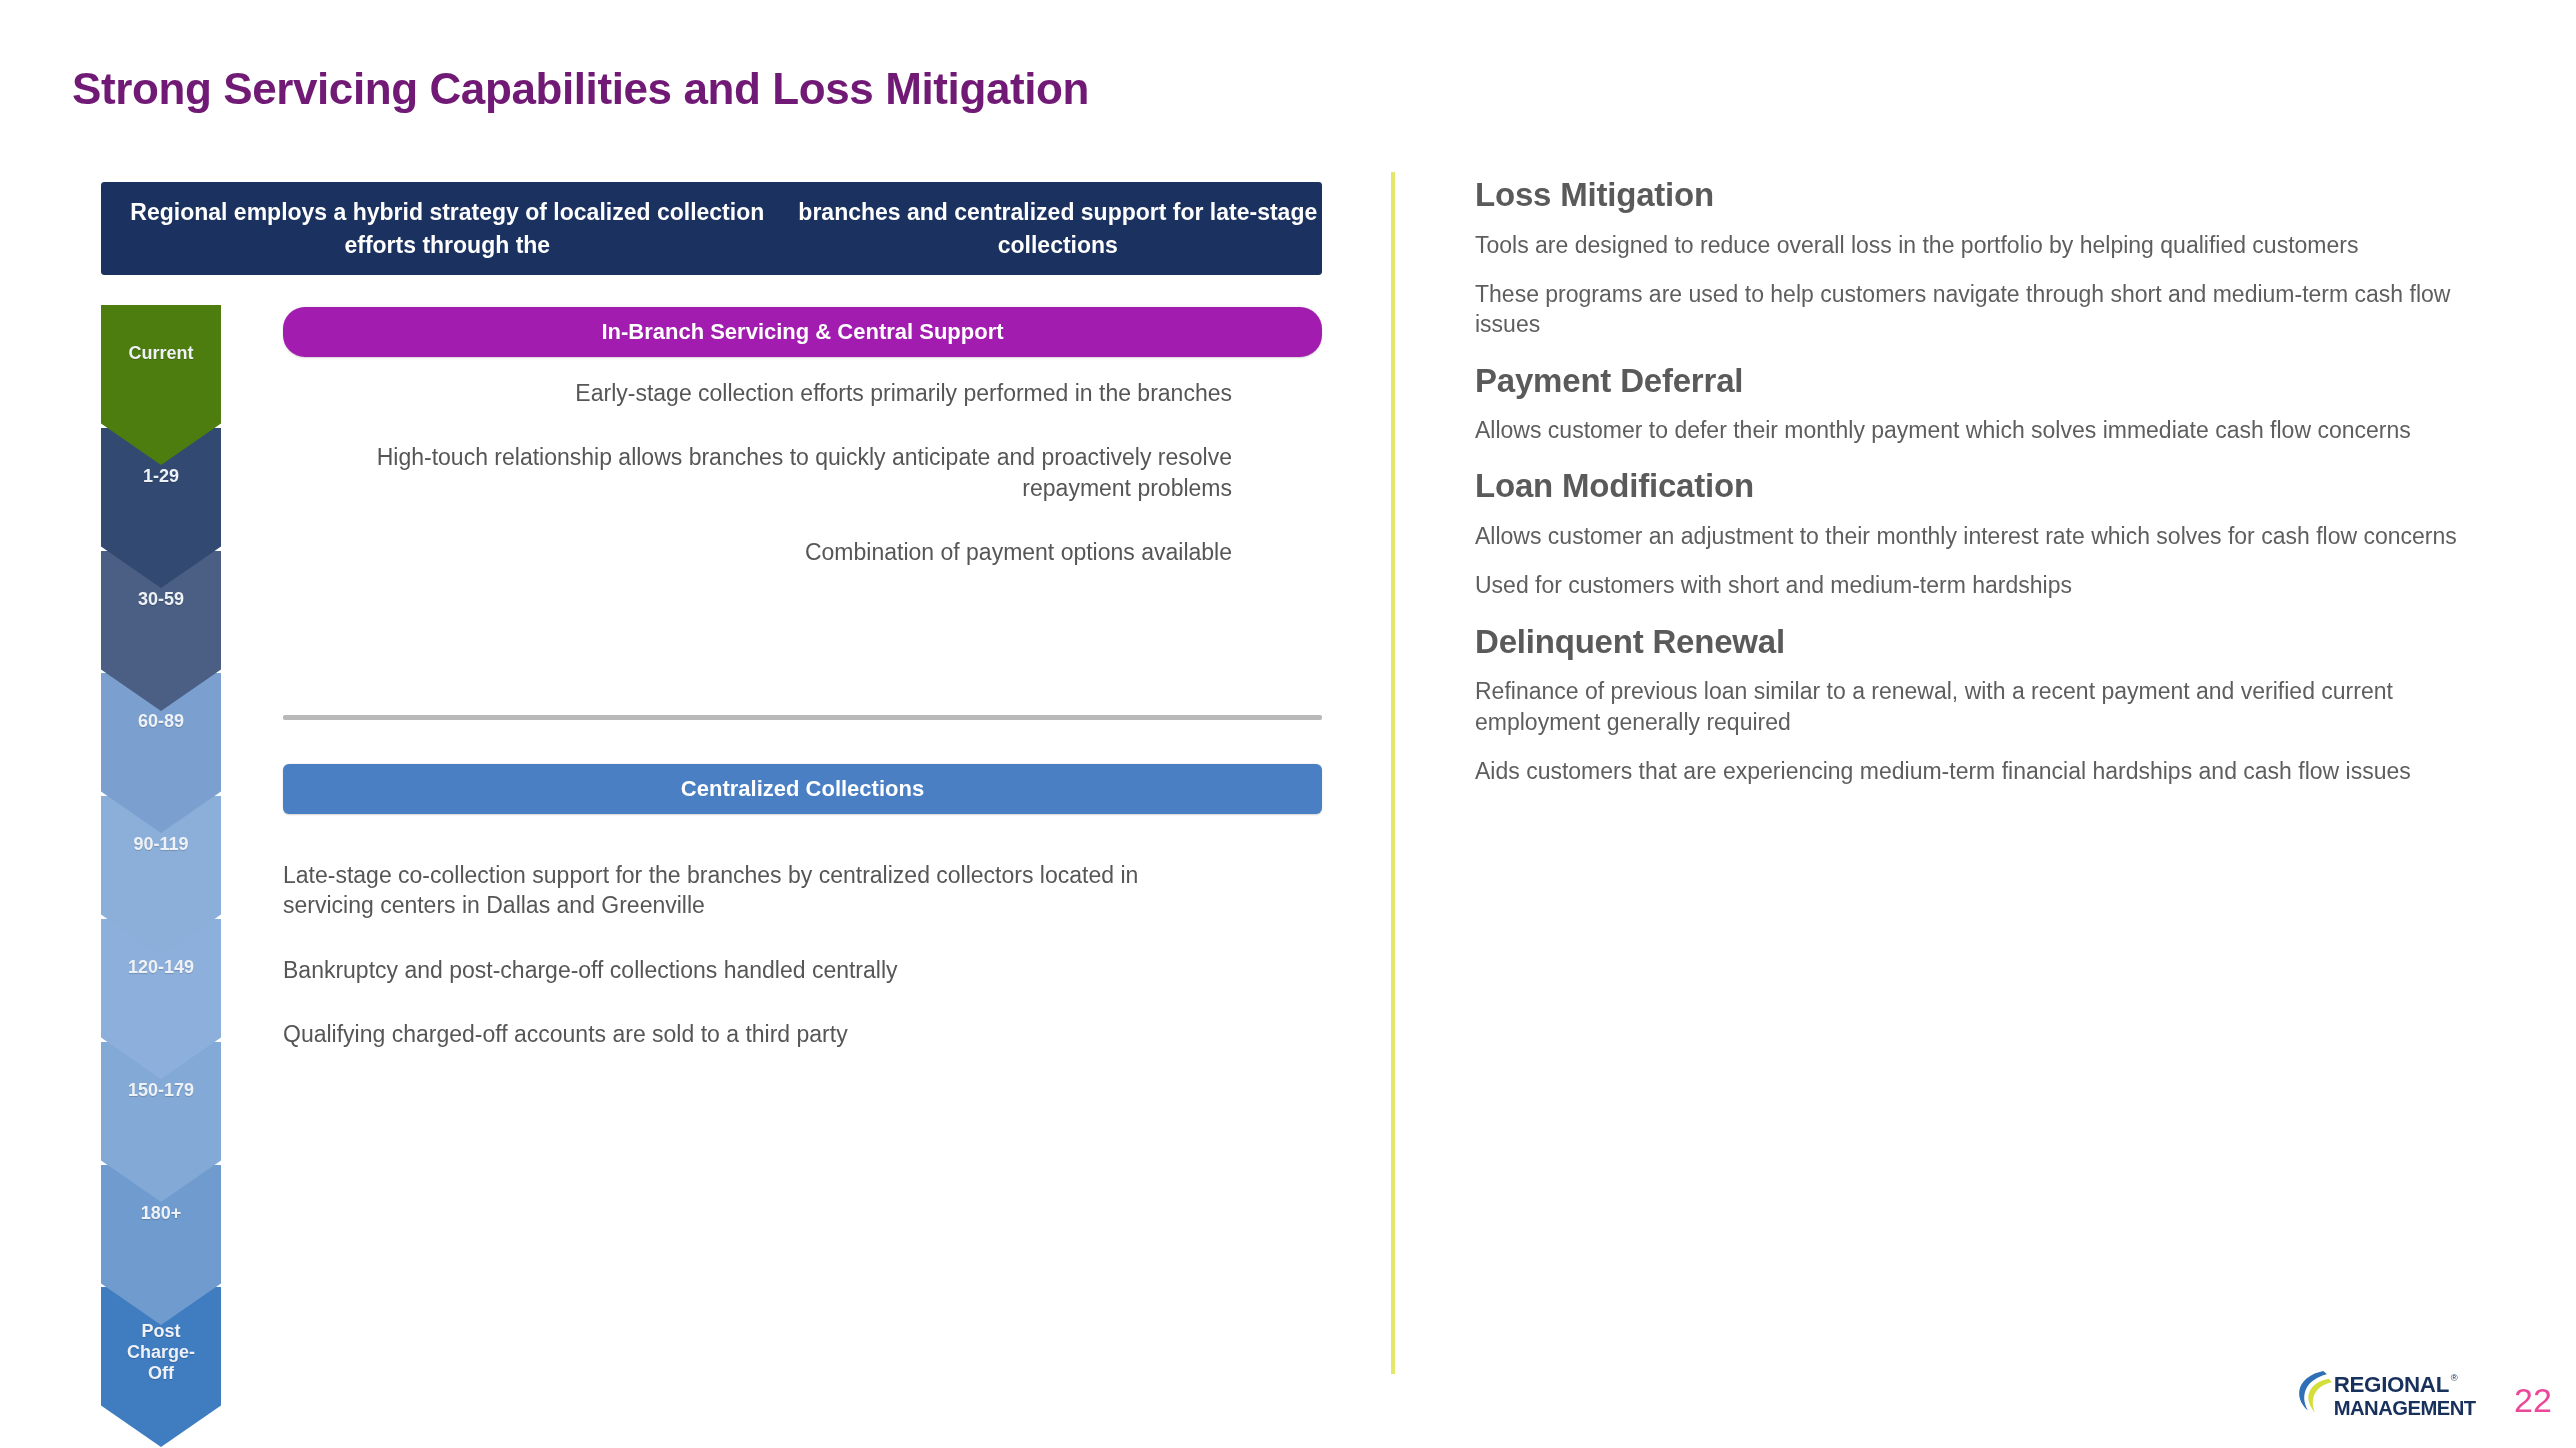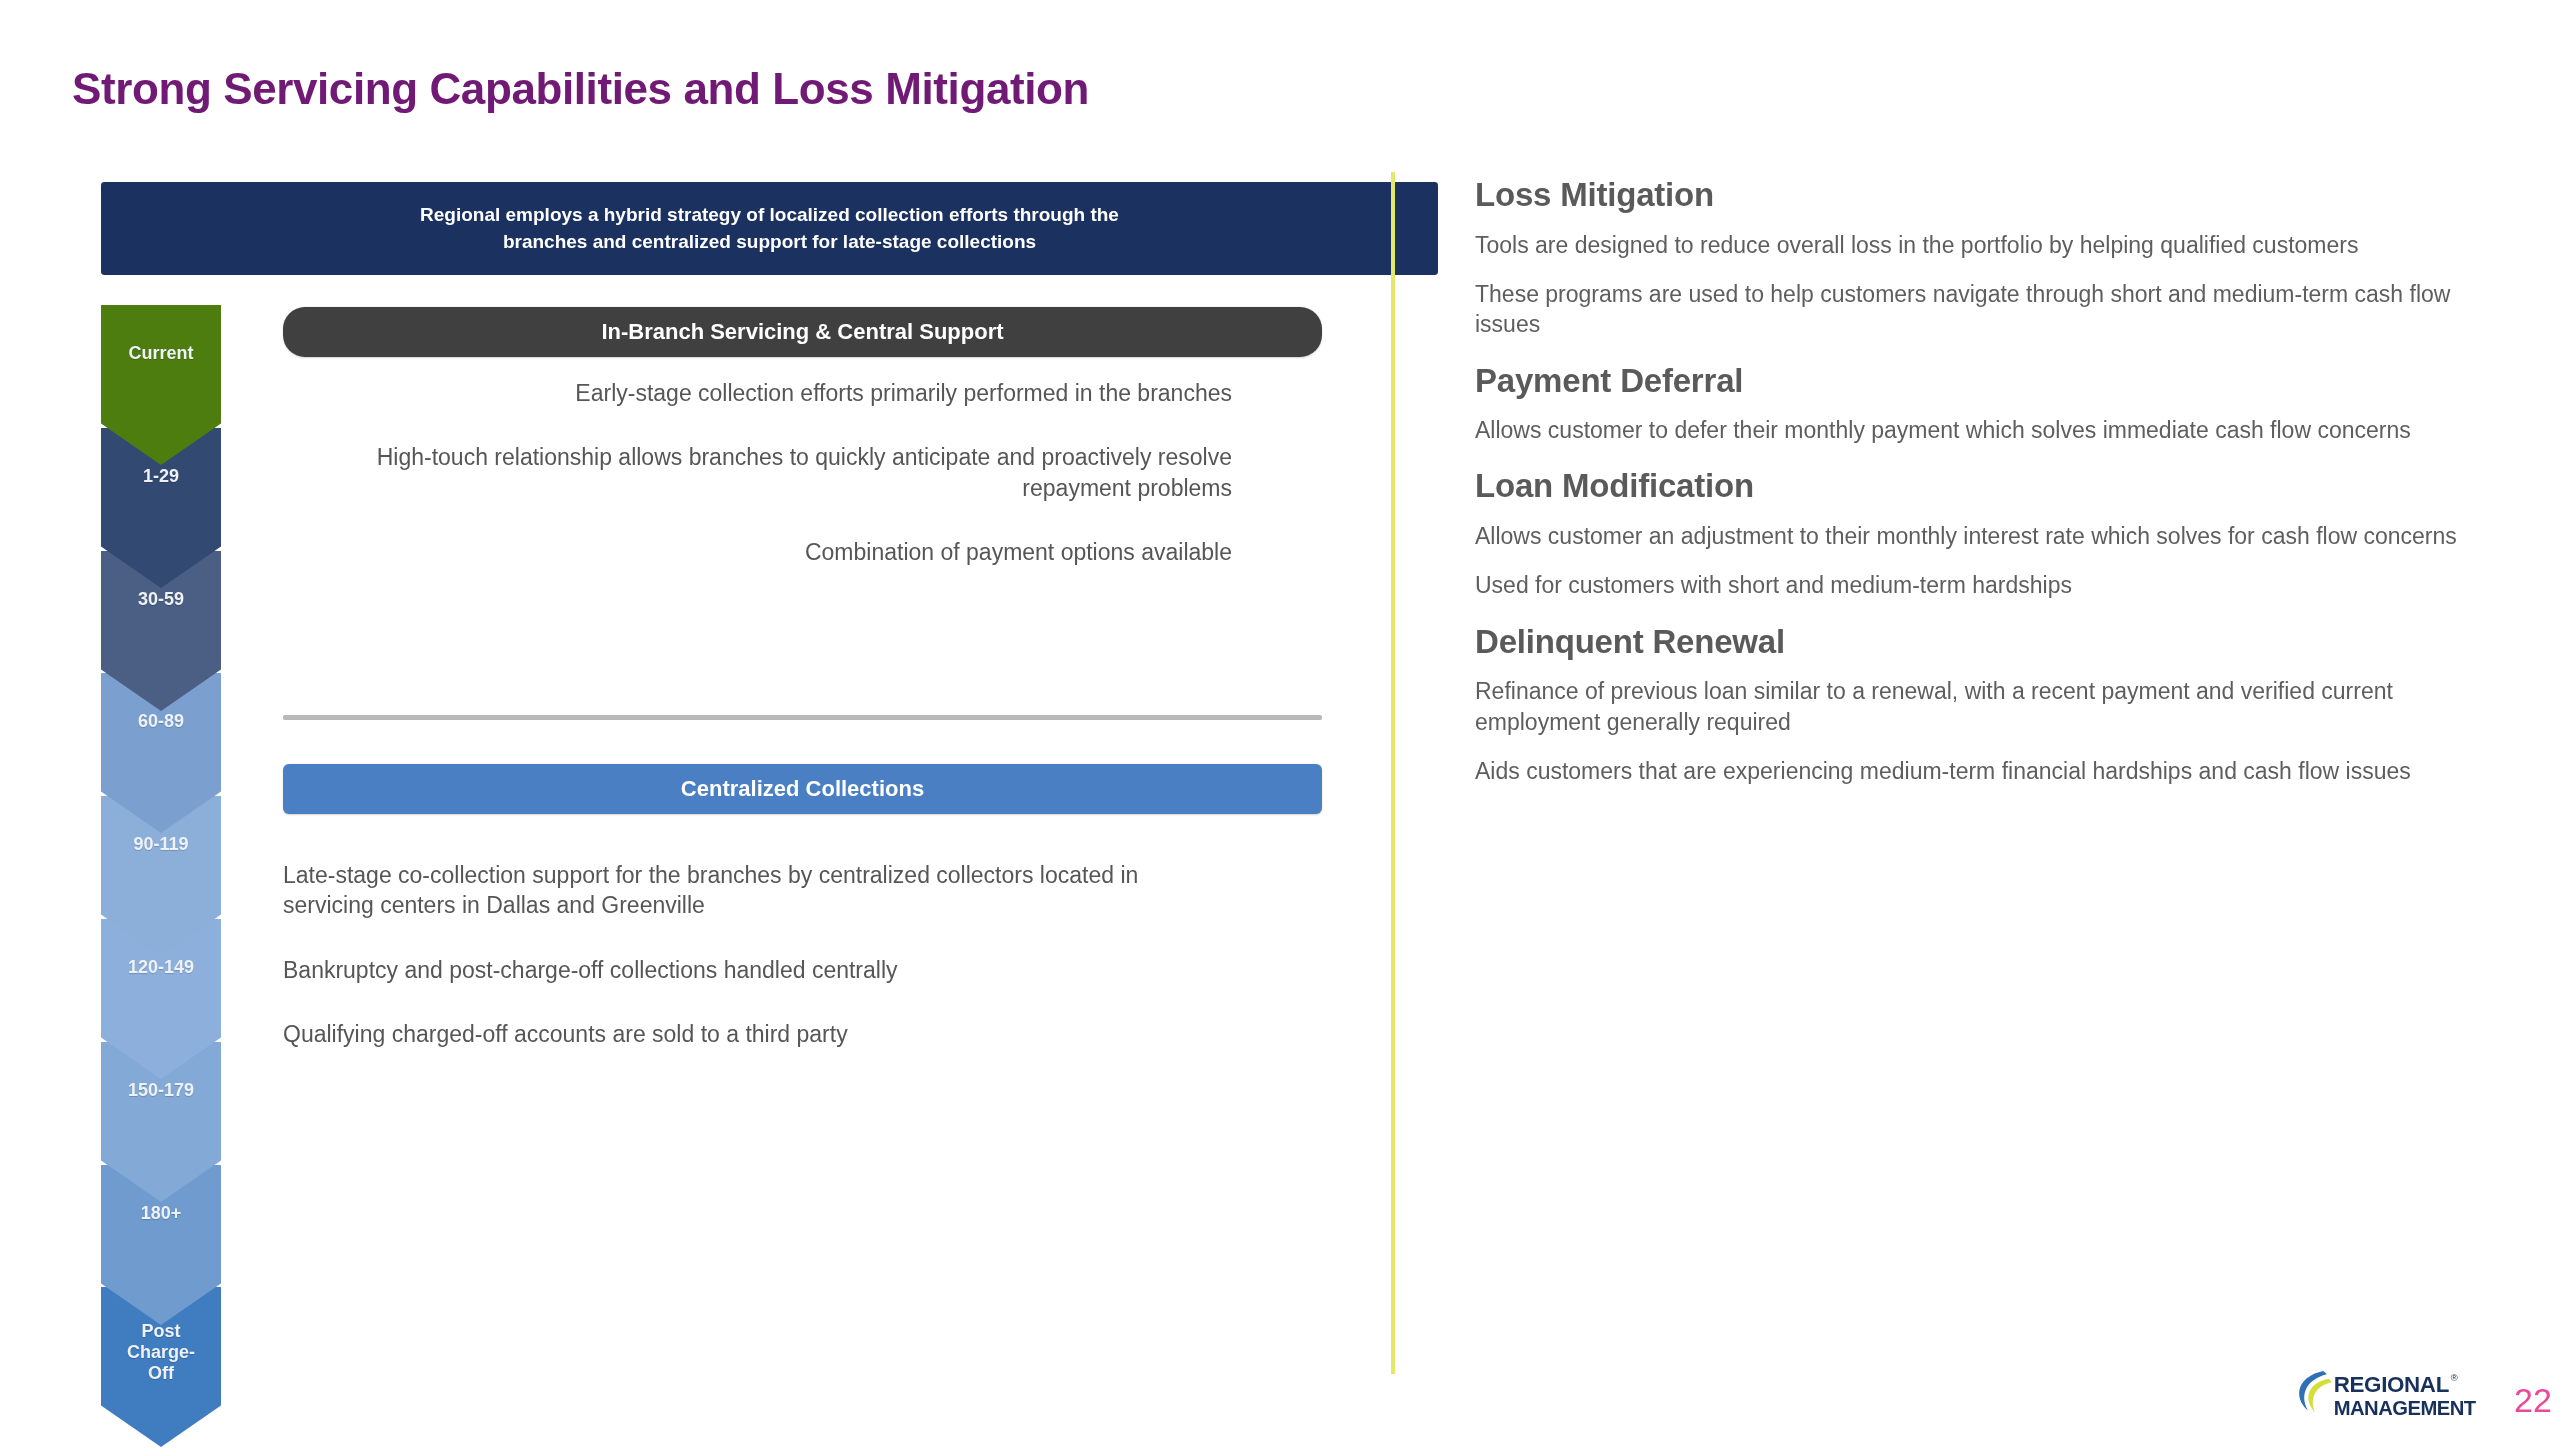--- a/index.html
+++ b/index.html
@@ -15,24 +15,24 @@
   .slide-title{
     position:absolute; left:72px; top:64px;
     font-size:44px; font-weight:bold; color:#701a75;
     letter-spacing:-0.4px; white-space:nowrap;
   }
 
   
   .left-col{ position:absolute; left:101px; top:182px; width:1221px; }
 
   .banner{
-    width:1337px; height:93px;
+    width:1221px; height:93px;
     background:#1b3260; border-radius:3.4px;
-    color:#ffffff; font-size:19px; font-weight:bold;
-    display:flex; flex-direction:column; align-items:center; justify-content:center;
+    color:#ffffff; font-size:23px; font-weight:bold;
+    display:flex; flex-direction:row; align-items:center; justify-content:center;
     line-height:1.42; text-align:center;
   }
 
   
   .chev-stack{
     position:absolute; left:101px; top:305px;
     width:120px; height:1116px;
   }
   .chev{
     position:absolute; left:0; width:120px; height:160px;
@@ -47,21 +47,21 @@
   }
   .chev-label.multi{ font-size:18px; padding-top:34px; }
 
   
   .sec-bar{
     position:absolute; height:50px; border-radius:6px;
     display:flex; align-items:center; justify-content:center;
     color:#ffffff; font-weight:bold; font-size:22px;
     box-shadow:0 0.9px 1.7px rgba(0,0,0,.18);
   }
-  .sec-bar.navy{ background:#404040;border-radius:22px; }
+  .sec-bar.navy{ background:#a21caf;border-radius:22px; }
   .sec-bar.blue{ background:#4a7fc4; }
 
   .body-list{ position:absolute; }
   .body-item{
     color:#565656; font-size:23px; line-height:1.32;
     margin-bottom:34px; max-width:949px;
   }
 
   .divider{
     position:absolute; left:283px; top:715px;

